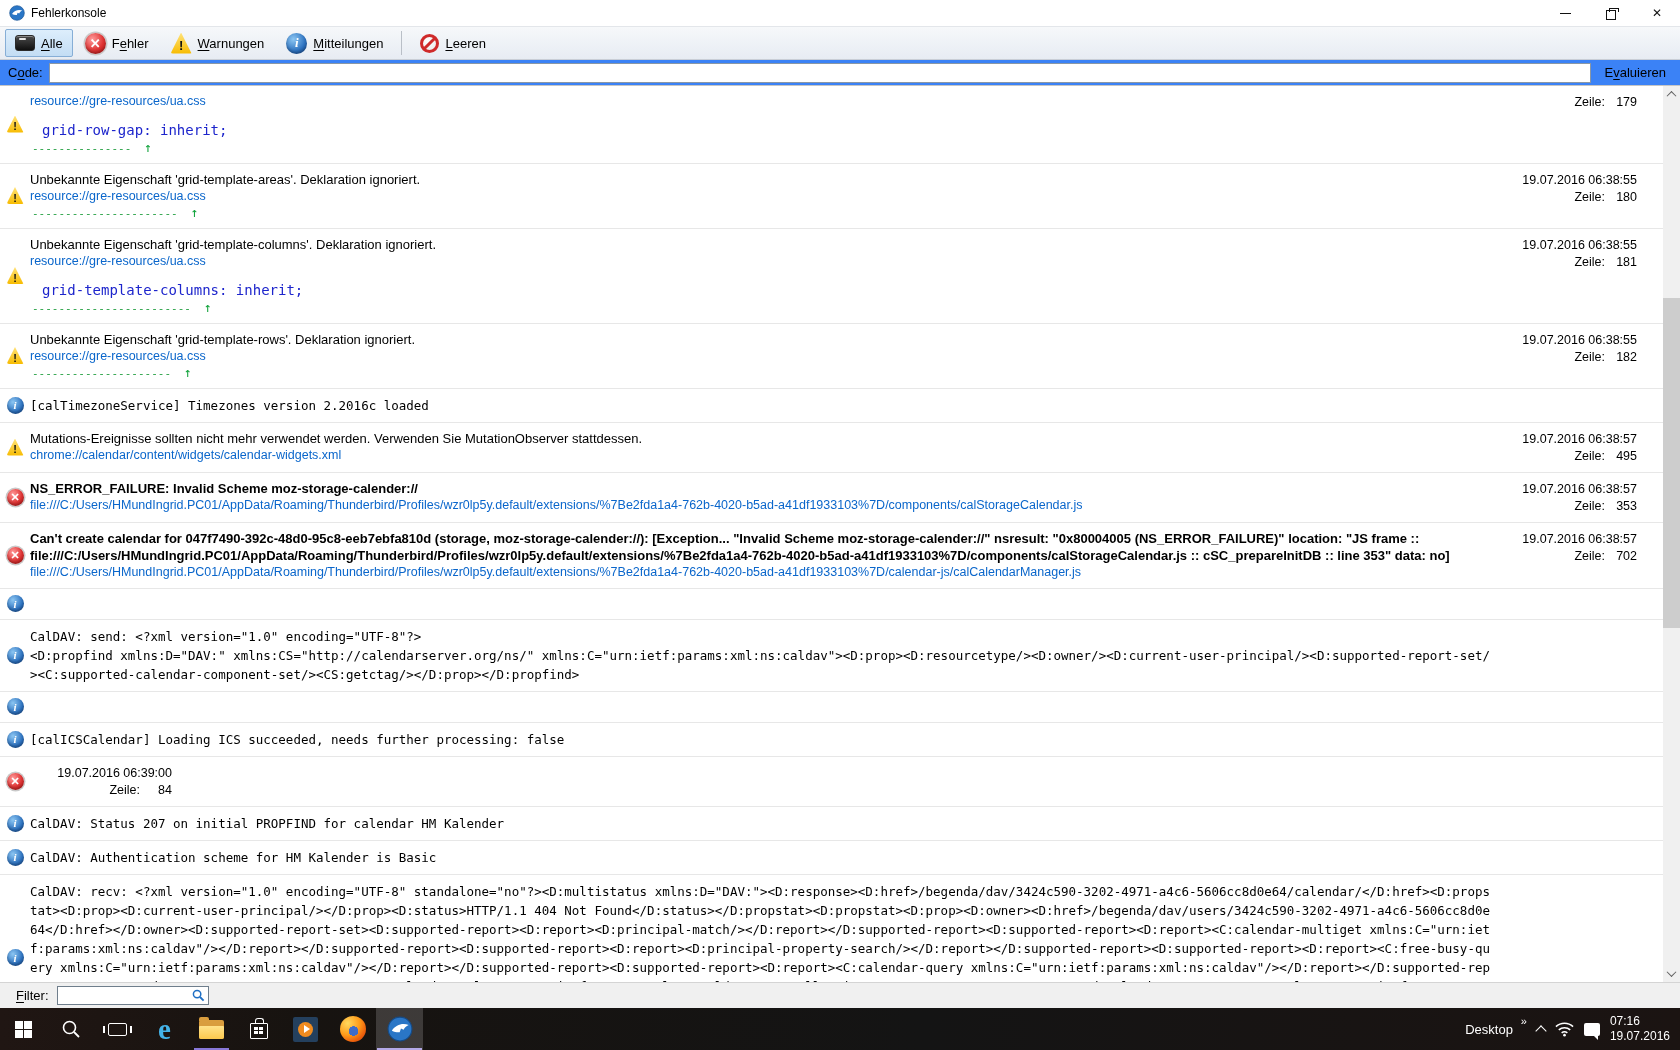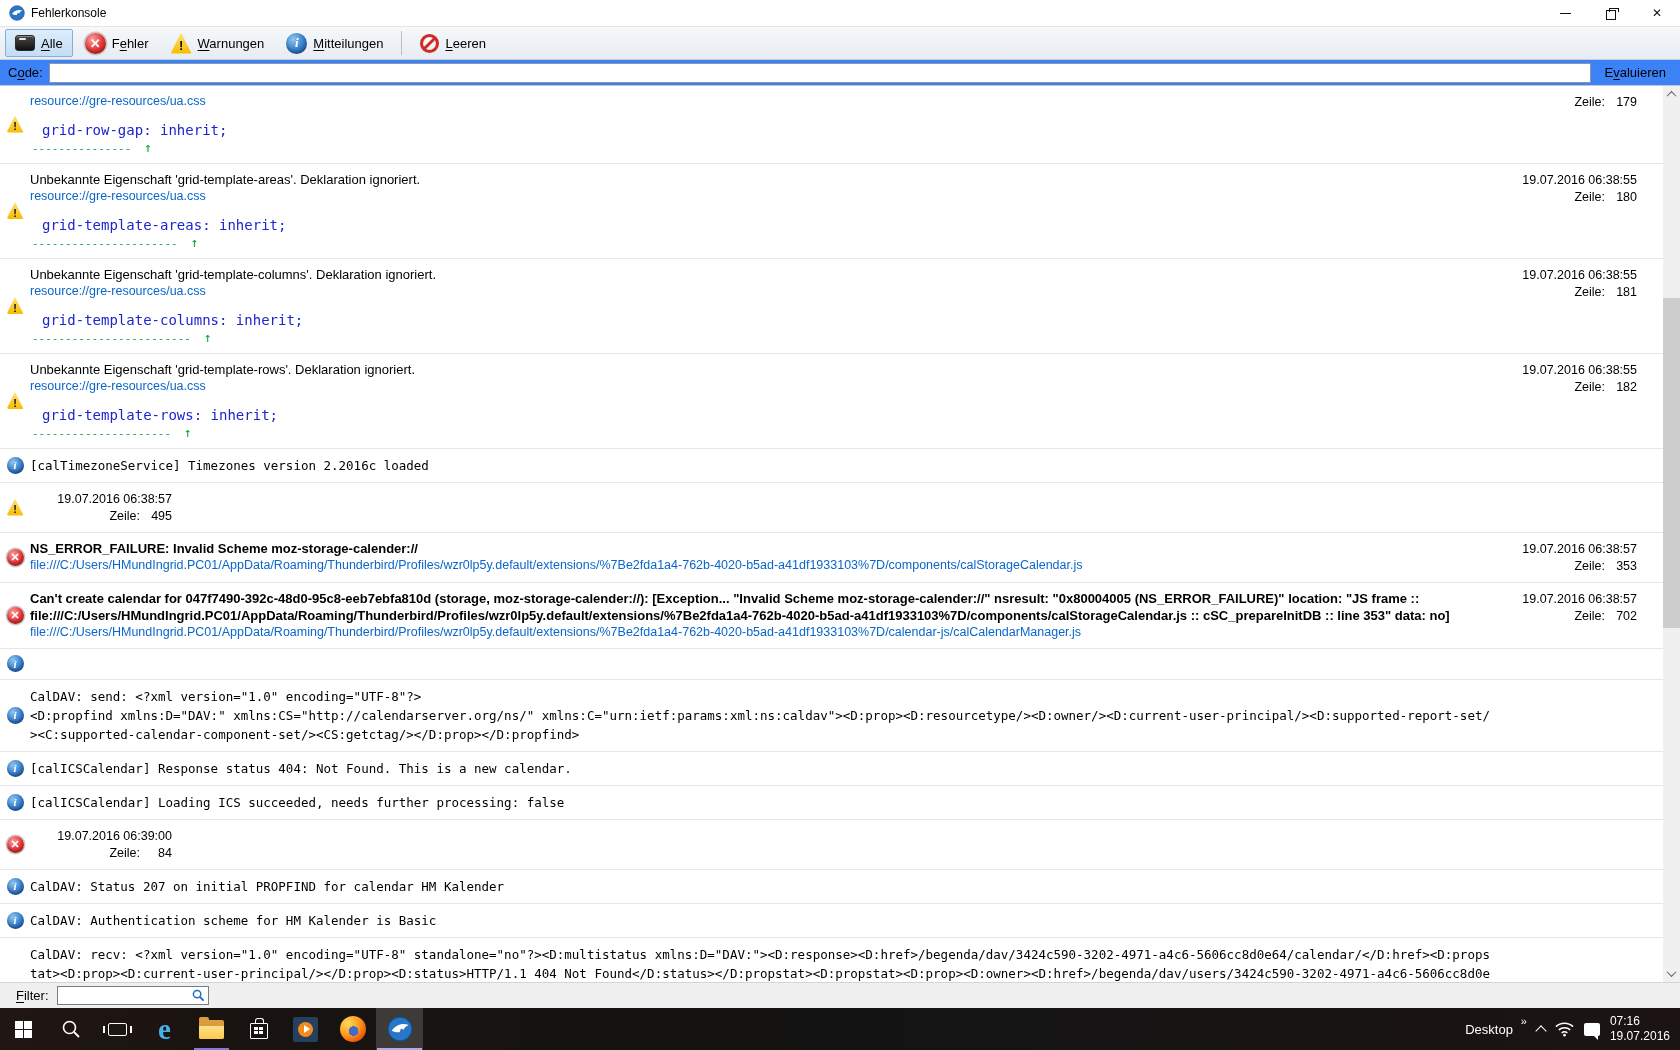--- a/index.html
+++ b/index.html
@@ -180,21 +180,20 @@
           <div><span>Zeile:</span><span class="zeile-num">179</span></div>
         </div>
       </div>
       <div class="msg warning">
         <div class="msg-icon">
           <span class="ic ic-warning ic-sm">!</span>
         </div>
         <div class="msg-body">
           <div class="msg-text">Unbekannte Eigenschaft 'grid-template-areas'.  Deklaration ignoriert.</div>
           <a class="msg-link">resource://gre-resources/ua.css</a>
-          <div class="code-line">grid-template-areas: inherit;</div>
           <div class="dash-line"><span>----------------------</span><span class="caret">↑</span></div>
         </div>
         <div class="msg-meta">
           <div>19.07.2016 06:38:55</div>
           <div><span>Zeile:</span><span class="zeile-num">180</span></div>
         </div>
       </div>
       <div class="msg warning">
         <div class="msg-icon">
           <span class="ic ic-warning ic-sm">!</span>
@@ -210,41 +209,44 @@
           <div><span>Zeile:</span><span class="zeile-num">181</span></div>
         </div>
       </div>
       <div class="msg warning">
         <div class="msg-icon">
           <span class="ic ic-warning ic-sm">!</span>
         </div>
         <div class="msg-body">
           <div class="msg-text">Unbekannte Eigenschaft 'grid-template-rows'.  Deklaration ignoriert.</div>
           <a class="msg-link">resource://gre-resources/ua.css</a>
-          <div class="code-line">grid-template-rows: inherit;</div>
           <div class="dash-line"><span>---------------------</span><span class="caret">↑</span></div>
         </div>
         <div class="msg-meta">
           <div>19.07.2016 06:38:55</div>
           <div><span>Zeile:</span><span class="zeile-num">182</span></div>
         </div>
       </div>
       <div class="msg info">
         <div class="msg-icon">
           <span class="ic ic-info ic-sm">i</span>
         </div>
         <div class="msg-body">
           <div class="mono-line">[calTimezoneService] Timezones version 2.2016c loaded</div>
         </div>
         <div class="msg-meta"></div>
       </div>
       <div class="msg warning">
         <div class="msg-icon">
           <span class="ic ic-warning ic-sm">!</span>
         </div>
+        <div class="msg-body">
+          <div class="msg-text">Mutations-Ereignisse sollten nicht mehr verwendet werden. Verwenden Sie MutationObserver stattdessen.</div>
+          <a class="msg-link">chrome://calendar/content/widgets/calendar-widgets.xml</a>
+        </div>
         <div class="msg-meta">
           <div>19.07.2016 06:38:57</div>
           <div><span>Zeile:</span><span class="zeile-num">495</span></div>
         </div>
       </div>
       <div class="msg error">
         <div class="msg-icon">
           <span class="ic ic-error ic-sm">✕</span>
         </div>
         <div class="msg-body">
@@ -281,23 +283,20 @@
         </div>
         <div class="msg-body">
           <div class="mono-line">CalDAV: send: &lt;?xml version="1.0" encoding="UTF-8"?&gt;</div>
           <div class="mono-line">&lt;D:propfind xmlns:D="DAV:" xmlns:CS="http://calendarserver.org/ns/" xmlns:C="urn:ietf:params:xml:ns:caldav"&gt;&lt;D:prop&gt;&lt;D:resourcetype/&gt;&lt;D:owner/&gt;&lt;D:current-user-principal/&gt;&lt;D:supported-report-set/&gt;&lt;C:supported-calendar-component-set/&gt;&lt;CS:getctag/&gt;&lt;/D:prop&gt;&lt;/D:propfind&gt;</div>
         </div>
         <div class="msg-meta"></div>
       </div>
       <div class="msg info">
         <div class="msg-icon">
           <span class="ic ic-info ic-sm">i</span>
-        </div>
-        <div class="msg-body">
-          <div class="mono-line">[calICSCalendar] Response status 404: Not Found. This is a new calendar.</div>
         </div>
         <div class="msg-meta"></div>
       </div>
       <div class="msg info">
         <div class="msg-icon">
           <span class="ic ic-info ic-sm">i</span>
         </div>
         <div class="msg-body">
           <div class="mono-line">[calICSCalendar] Loading ICS succeeded, needs further processing: false</div>
         </div>

